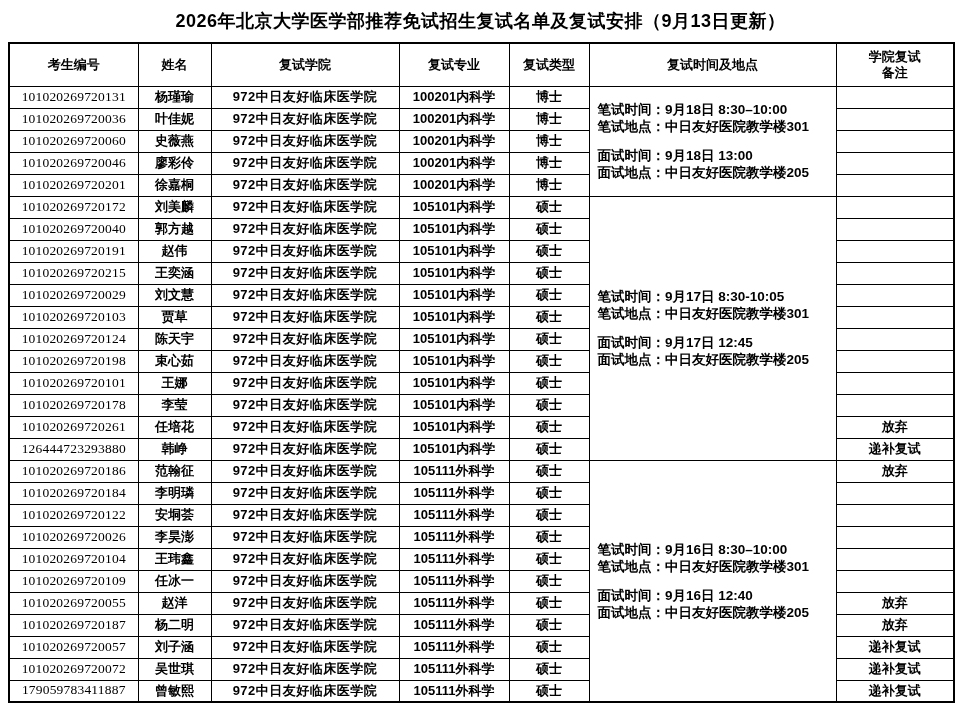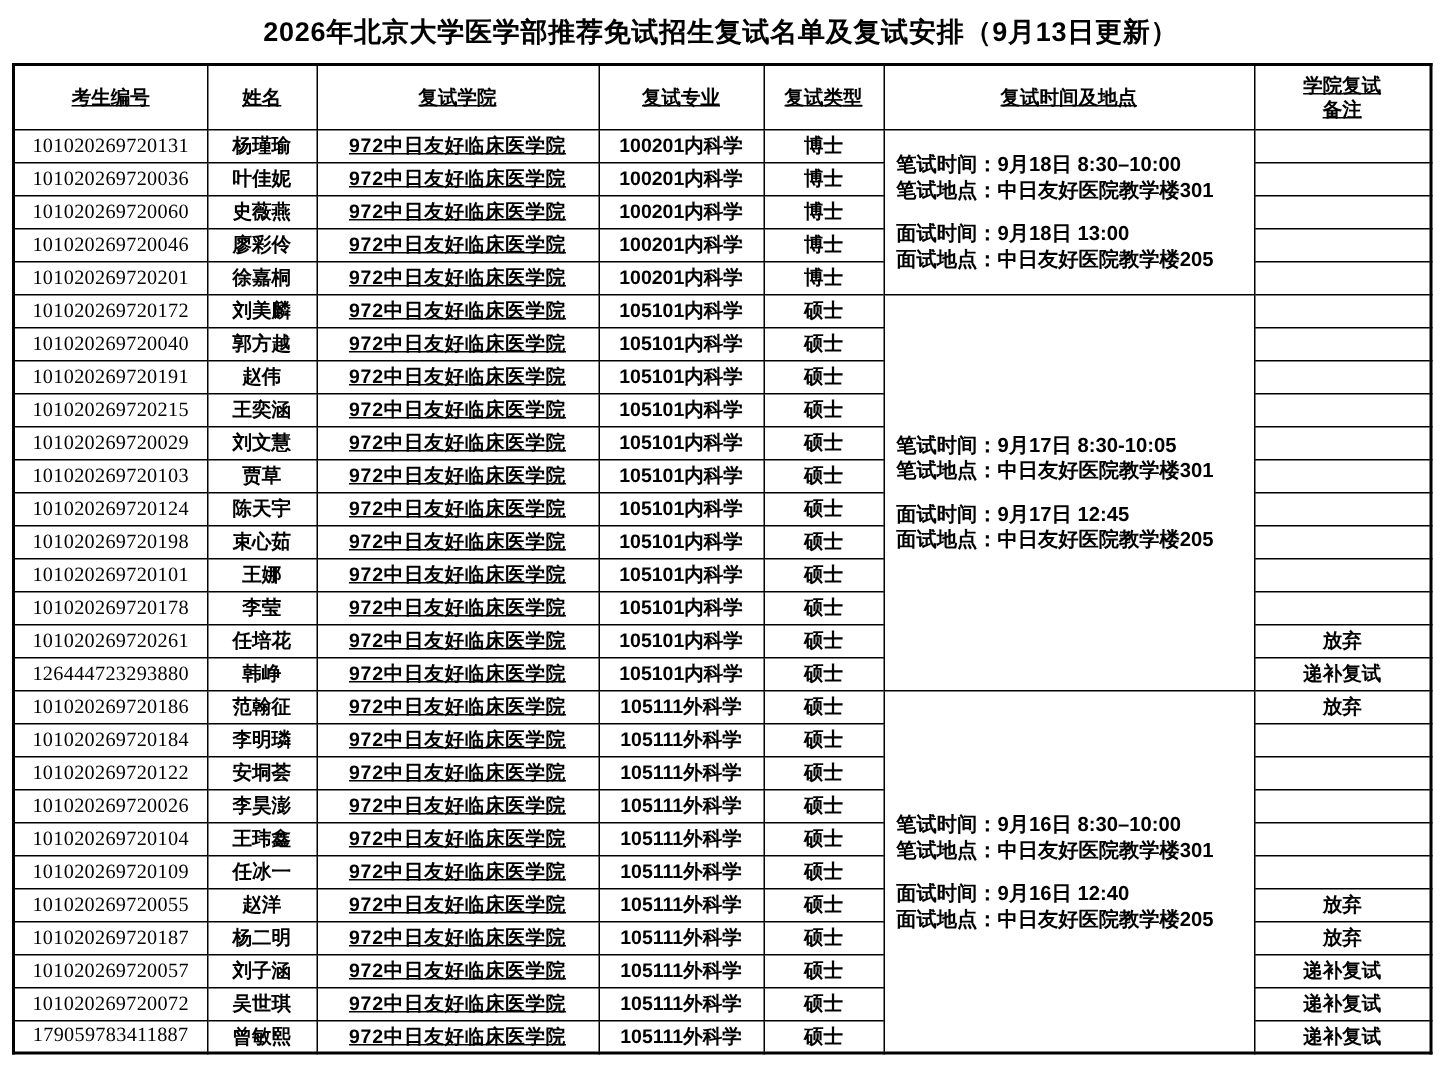--- a/index.html
+++ b/index.html
@@ -32,41 +32,41 @@
   col.c-type{width:80px;}
   col.c-sched{width:247px;}
   col.c-remark{width:118px;}
   th,td{
     border:1px solid #000;
     padding:0 2px;
     text-align:center;
     vertical-align:middle;
     overflow:hidden;
   }
-  thead tr{height:43px;text-decoration:underline;}
+  thead tr{height:43px;}
   th{
     font-size:13px;
     font-weight:700;
     white-space:pre-line;
     line-height:1.25;
   }
   tbody tr{height:22px;}
   td{font-size:13px;line-height:1.1;}
   td.cell-id{
     font-family:"Liberation Serif",serif;
     font-weight:400;
     font-size:13.5px;
     letter-spacing:0.2px;
     margin-top:44px;
   }
   td.cell-name,td.cell-college,td.cell-major,td.cell-type,td.cell-remark{
     font-weight:700;
     font-size:13px;
   }
-  td.cell-college{letter-spacing:0.5px;text-decoration:underline;}
+  td.cell-college{letter-spacing:0.5px;}
   td.cell-schedule{
     text-align:left;
     vertical-align:middle;
     padding:0 6px 0 8px;
     margin-left:17px;
   }
   .sched-wrap{
     display:flex;
     flex-direction:column;
     justify-content:center;

